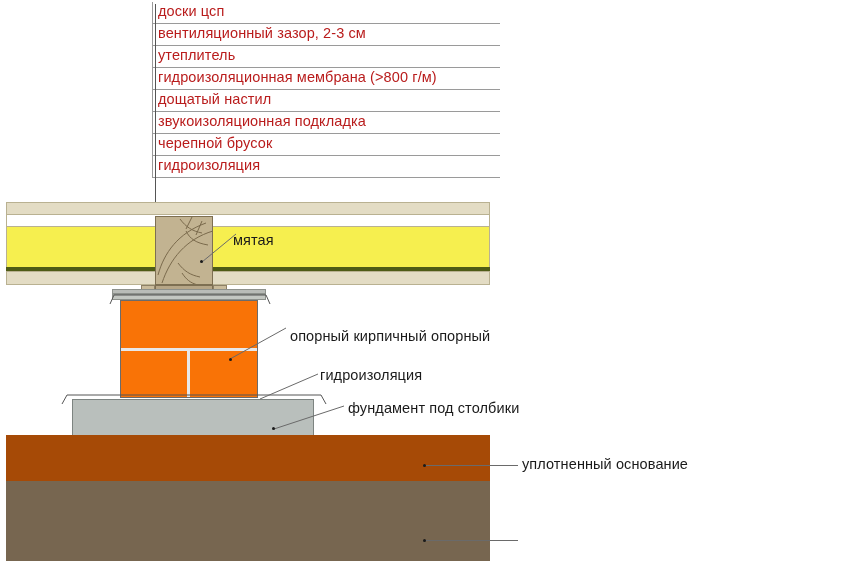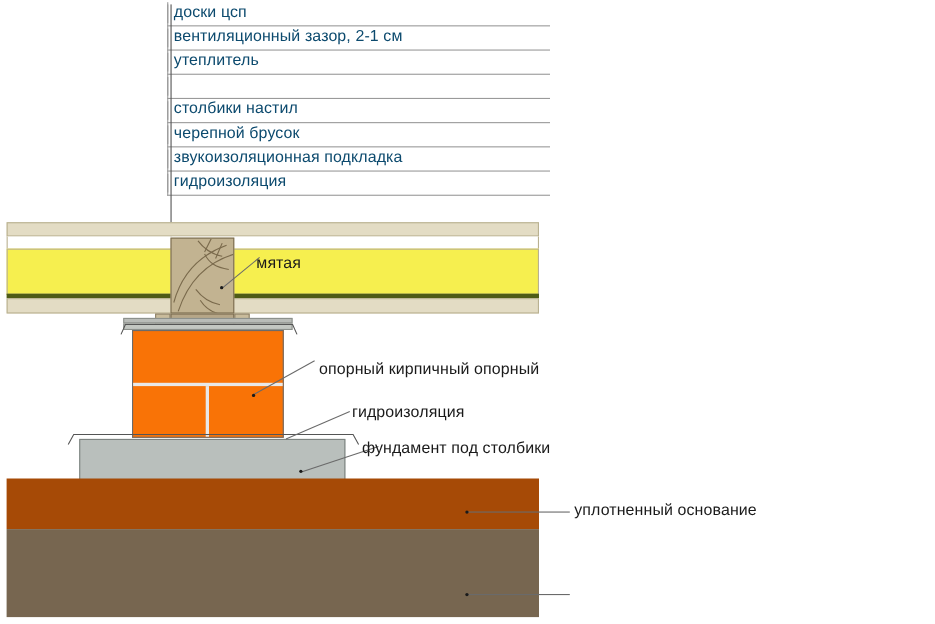--- a/index.html
+++ b/index.html
@@ -26,21 +26,21 @@
   }
   .legend-row .bar{
     position:absolute;
     left:0; top:2px; bottom:2px;
     width:1px;background:#9a9a9a;
   }
   .legend-row .txt{
     position:absolute;
     left:6px; top:1px;
     font-size:14.5px;
-    color:#0c4a6e;
+    color:#b91c1c;
     white-space:nowrap;
     letter-spacing:0.1px;
   }
   .legend-left-edge{
     position:absolute;left:152px;top:2px;width:1px;height:176px;background:#9a9a9a;
   }
 
   
   .leader-v{
     position:absolute;left:155px;top:4px;width:1px;height:305px;
@@ -115,40 +115,41 @@
 <div id="stage">
 
   <div class="legend-left-edge"></div>
   <div class="legend">
     <div class="legend-row">
       <span class="bar"></span>
       <span class="txt">доски цсп</span>
     </div>
     <div class="legend-row">
       <span class="bar"></span>
-      <span class="txt">вентиляционный зазор, 2-1 см</span>
+      <span class="txt">вентиляционный зазор, 2-3 см</span>
     </div>
     <div class="legend-row">
       <span class="bar"></span>
       <span class="txt">утеплитель</span>
     </div>
     <div class="legend-row">
       <span class="bar"></span>
-    </div>
-    <div class="legend-row">
-      <span class="bar"></span>
-      <span class="txt">столбики настил</span>
+      <span class="txt">гидроизоляционная мембрана (&gt;800 г/м)</span>
+    </div>
+    <div class="legend-row">
+      <span class="bar"></span>
+      <span class="txt">дощатый настил</span>
+    </div>
+    <div class="legend-row">
+      <span class="bar"></span>
+      <span class="txt">звукоизоляционная подкладка</span>
     </div>
     <div class="legend-row">
       <span class="bar"></span>
       <span class="txt">черепной брусок</span>
-    </div>
-    <div class="legend-row">
-      <span class="bar"></span>
-      <span class="txt">звукоизоляционная подкладка</span>
     </div>
     <div class="legend-row">
       <span class="bar"></span>
       <span class="txt">гидроизоляция</span>
     </div>
   </div>
 
   <div class="leader-v"></div>
   <div class="leader-dot" style="top:206px"></div>
   <div class="leader-dot" style="top:219px"></div>
@@ -216,21 +217,21 @@
 
   <svg style="position:absolute;left:258px;top:372px;width:62px;height:30px">
     <path d="M60 2 L 2 27" fill="none" stroke="#6a6a6a" stroke-width="1"></path>
   </svg>
   <span class="callout" style="left:320px;top:367px">гидроизоляция</span>
 
   <svg style="position:absolute;left:272px;top:404px;width:74px;height:28px">
     <path d="M72 2 L 2 25" fill="none" stroke="#6a6a6a" stroke-width="1"></path>
   </svg>
   <span class="dot" style="left:272px;top:427px"></span>
-  <span class="callout" style="left:329px;top:400px">фундамент под столбики</span>
+  <span class="callout" style="left:348px;top:400px">фундамент под столбики</span>
 
   <span class="lead" style="left:424px;top:465px;width:94px"></span>
   <span class="dot" style="left:423px;top:464px"></span>
   <span class="callout" style="left:522px;top:456px">уплотненный основание</span>
 
   <span class="lead" style="left:424px;top:540px;width:94px"></span>
   <span class="dot" style="left:423px;top:539px"></span>
 
 </div>
 

